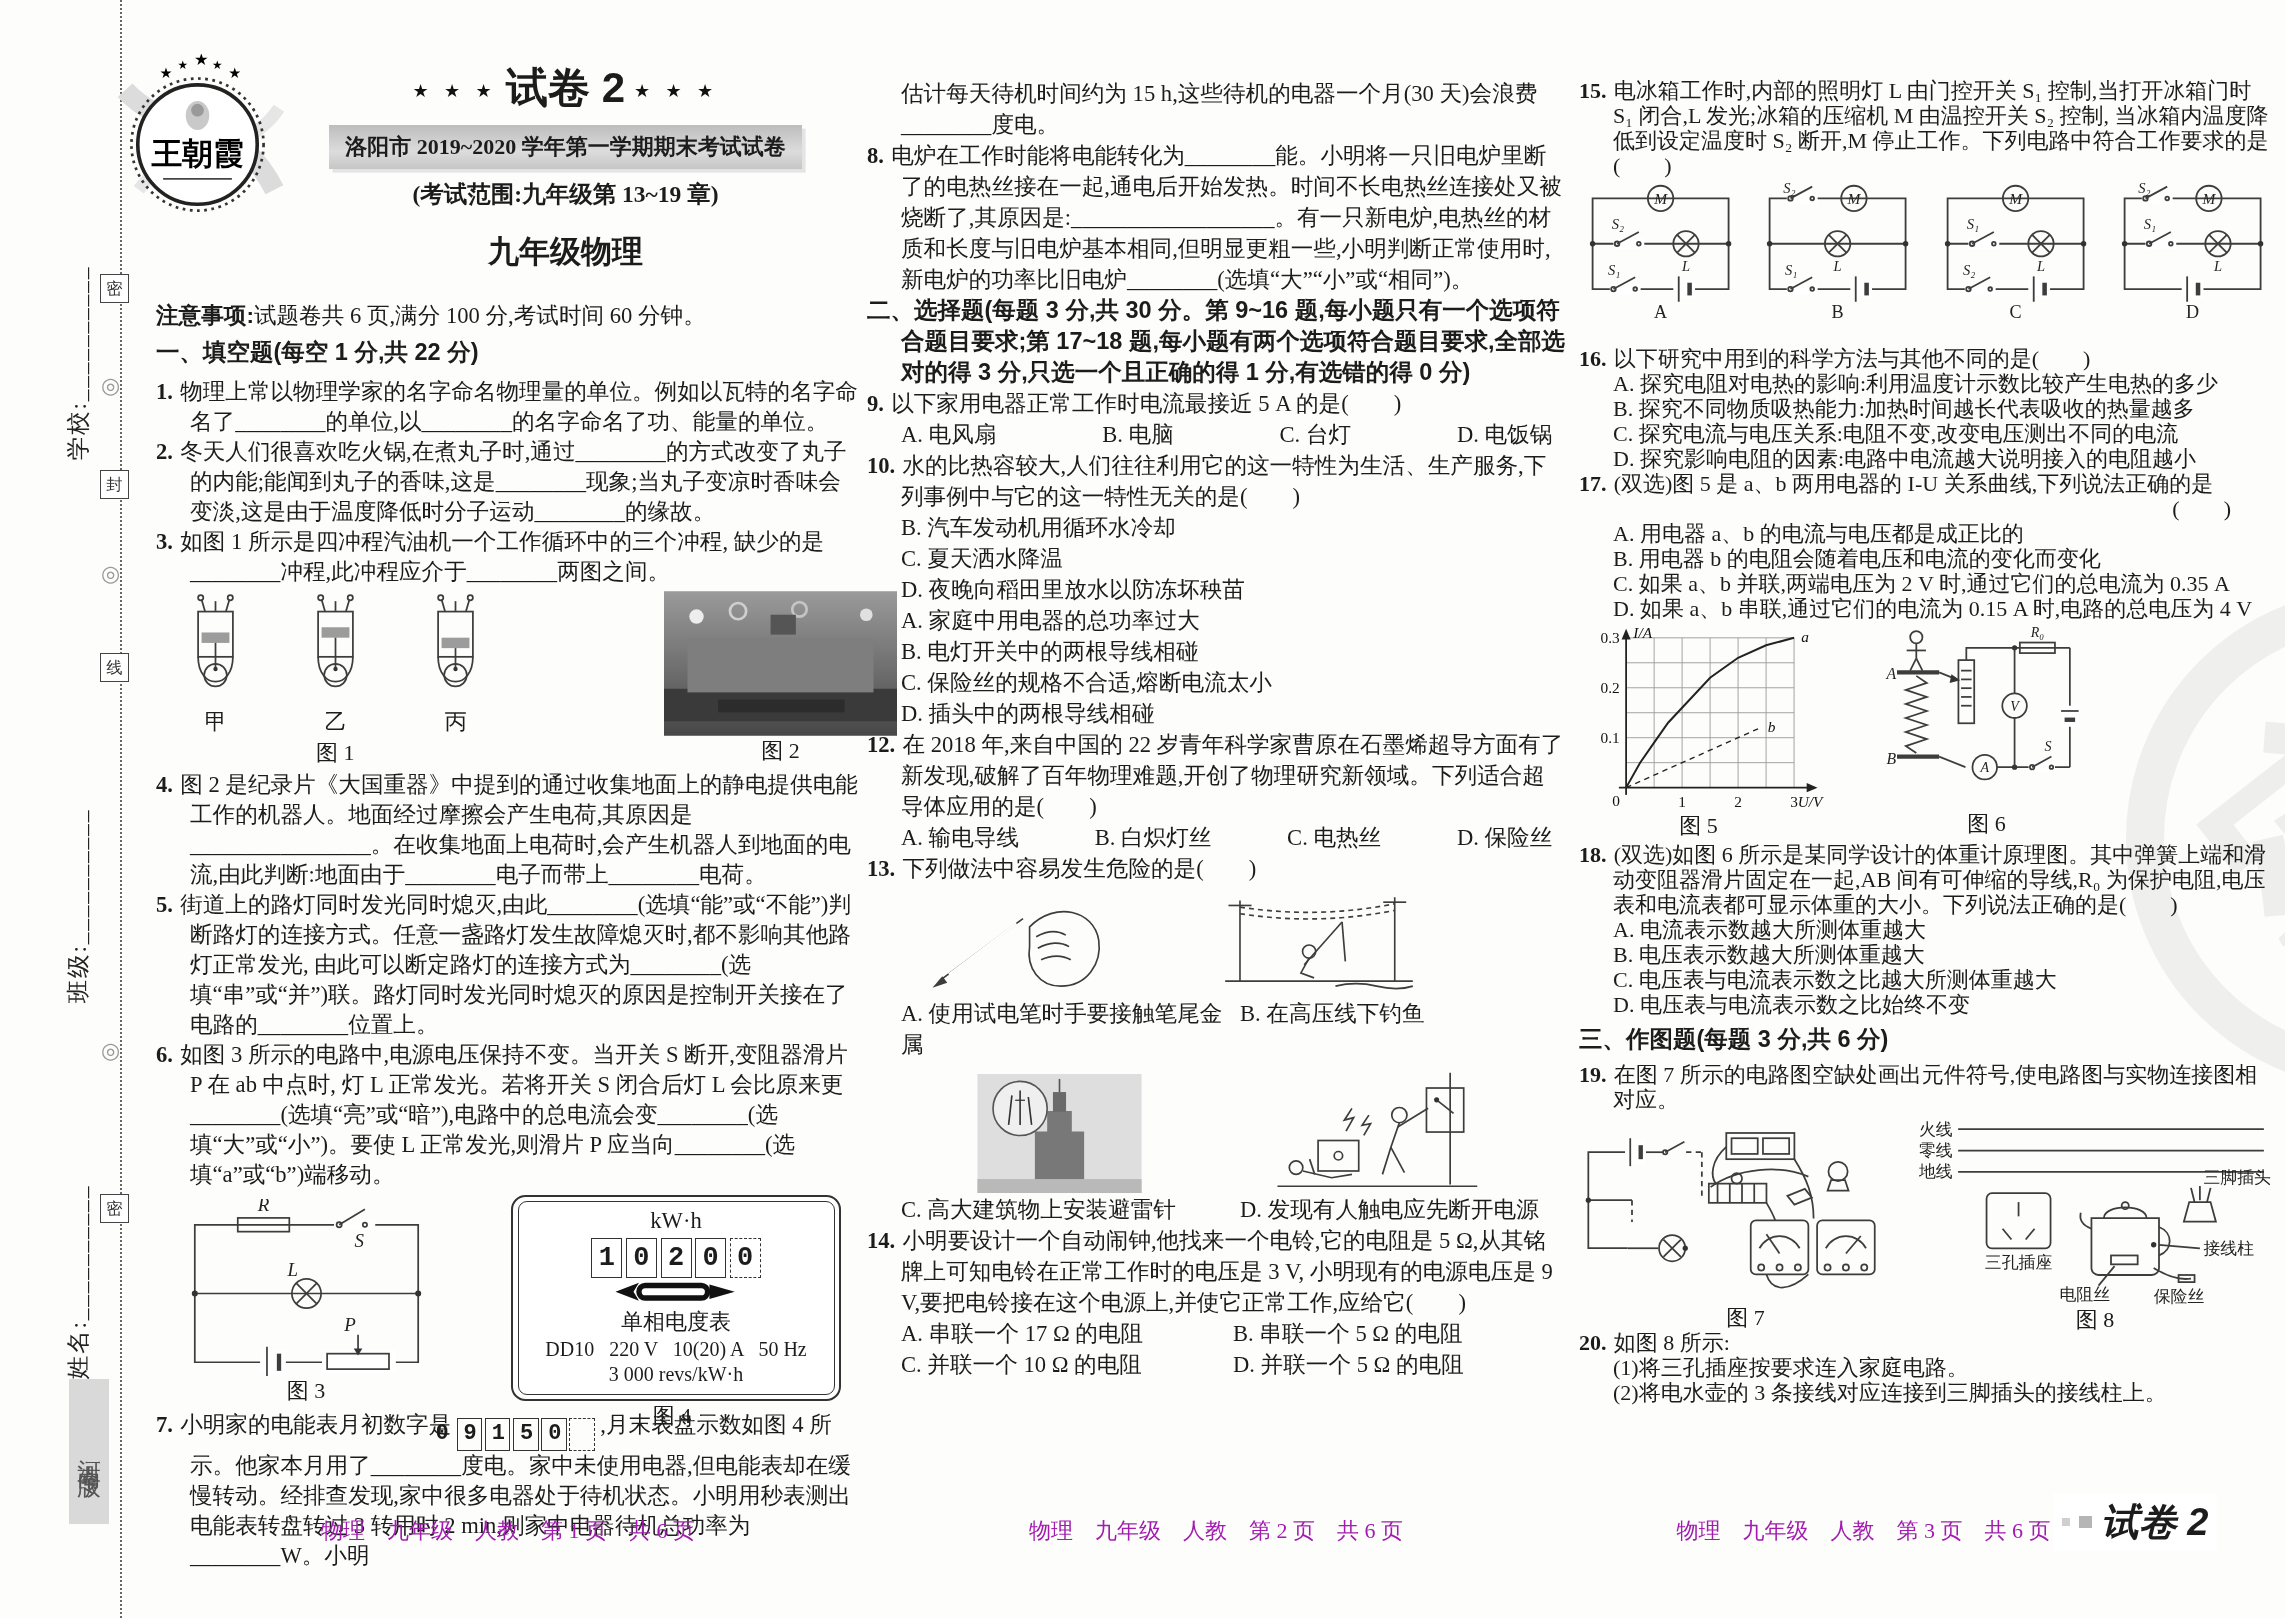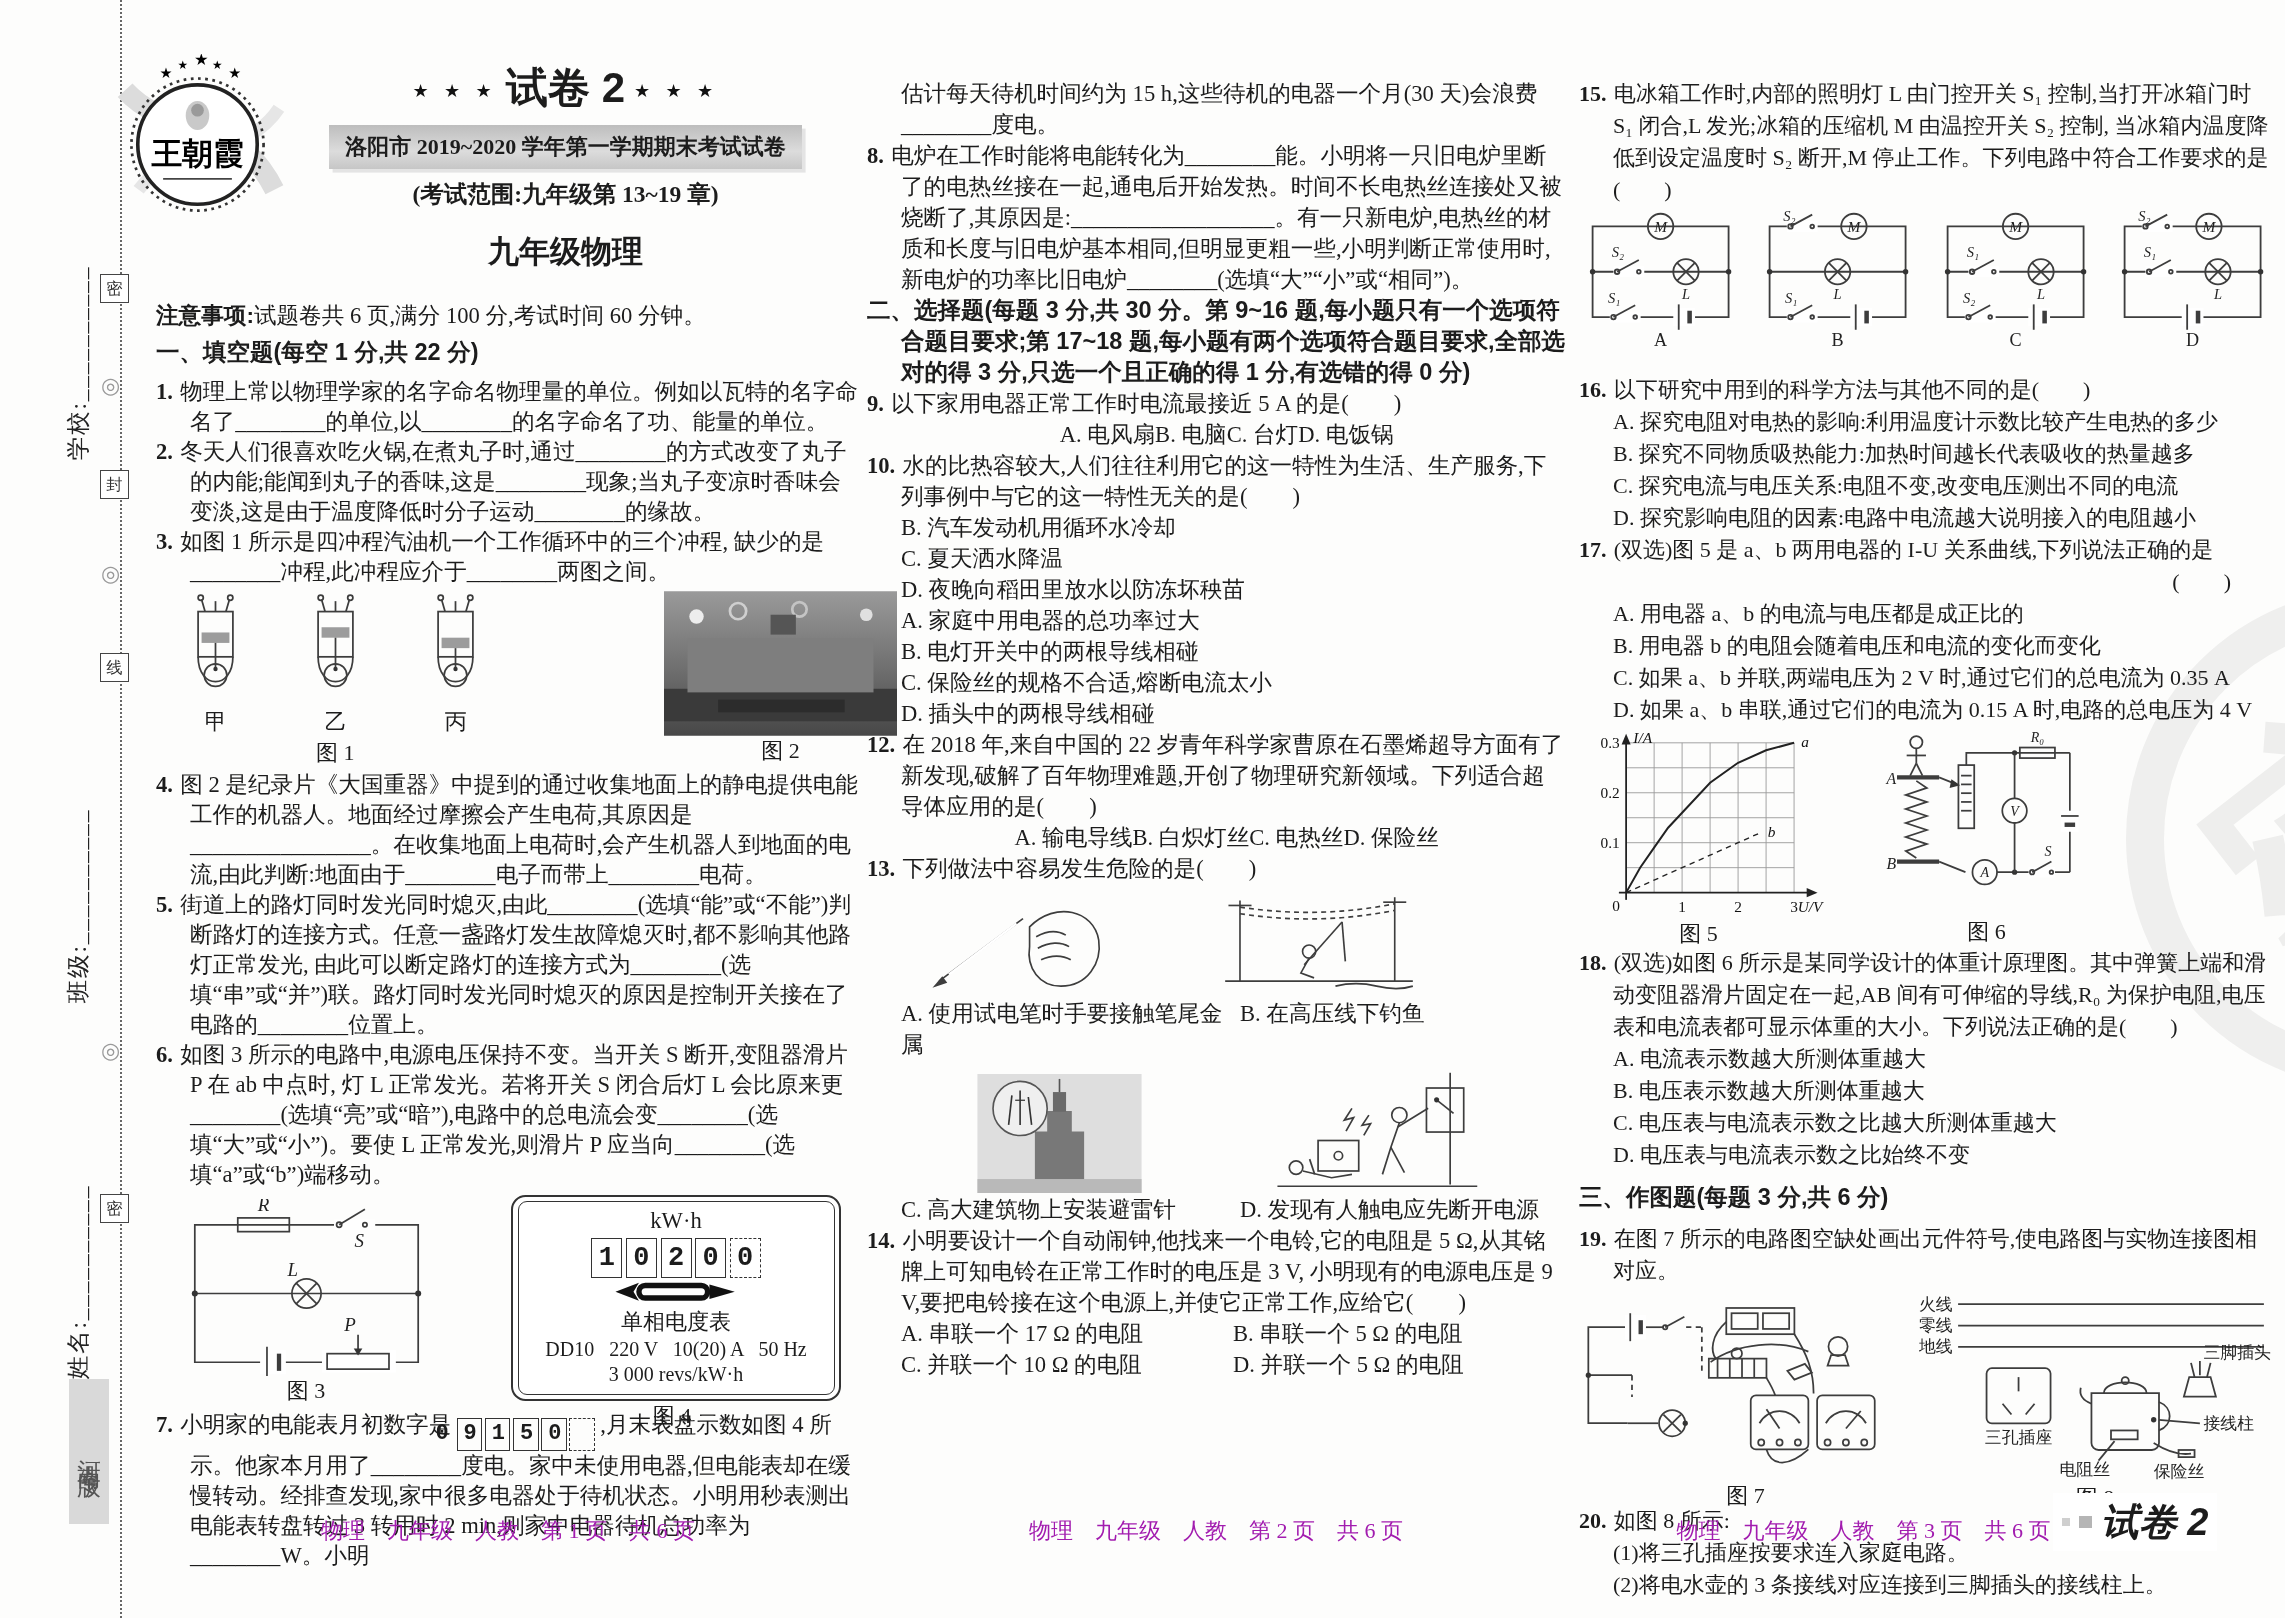--- a/index.html
+++ b/index.html
@@ -23,26 +23,26 @@
         box-shadow:3.6px 3.6px 0 #e4e4e4;display:inline-block;padding:7.2px 16.3px;
         font-family:Liberation Serif, serif;font-weight:bold;font-size:22px;white-space:nowrap;}
   .scope{margin-top:9px;font-size:23.5px;font-weight:bold;}
   .subject{margin-top:21px;font-size:31px;font-weight:bold;font-family:Liberation Mono, monospace;}
   .notice{position:absolute;left:156px;top:300px;width:704px;font-size:22.6px;}
   .notice b{font-family:"Liberation Sans",sans-serif;}
   
   .col{position:absolute;font-size:22.6px;line-height:30px;}
   #col1{left:156px;top:327px;width:704px;}
   #col2{left:867px;top:78px;width:698px;line-height:31px;}
-  #col3{left:1579px;top:78px;width:697px;font-size:22px;line-height:32px;}
+  #col3{left:1579px;top:78px;width:697px;font-size:22px;line-height:25px;}
   .sec{font-family:"Liberation Sans",sans-serif;font-weight:bold;font-size:23.5px;margin:10px 0;}
   .q{padding-left:34px;text-indent:-34px;margin:0;}
   .qn{margin-right:7.2px;}
   .opt{padding-left:34px;}
-  .optrow{display:flex;justify-content:center;padding-left:34px;padding-right:12.7px;}
+  .optrow{display:flex;justify-content:space-between;padding-left:34px;padding-right:12.7px;}
   .optgrid{display:grid;grid-template-columns:1fr 1fr;padding-left:34px;}
   .parenline{text-align:right;padding-right:45px;}
   .figrow{position:relative;}
   .figcap{text-align:center;font-size:22px;}
   svg{display:block;}
   .sk{stroke:#3d3d3d;fill:none;stroke-width:2;}
   .skt{font-family:"Liberation Serif",serif;fill:#222;}
   
   .meter{width:317px;border:2.7px solid #333;border-radius:14.5px;padding:4.5px;background:#fff;}
   .meter-in{border:1.8px solid #333;border-radius:9px;text-align:center;padding:3.6px 0 7.2px;}

